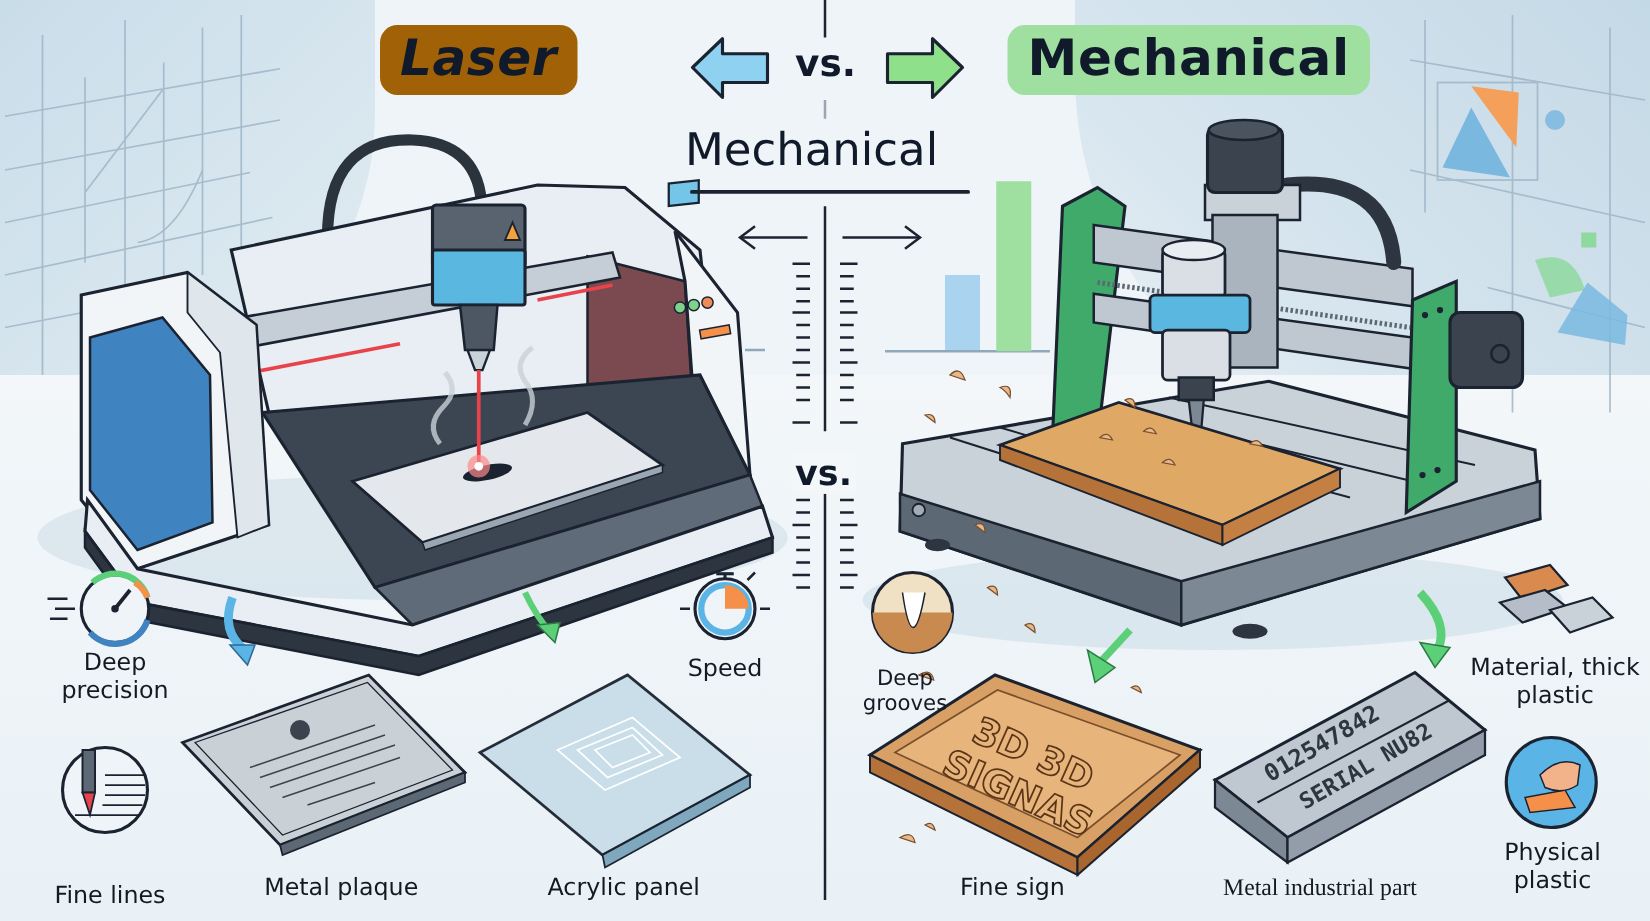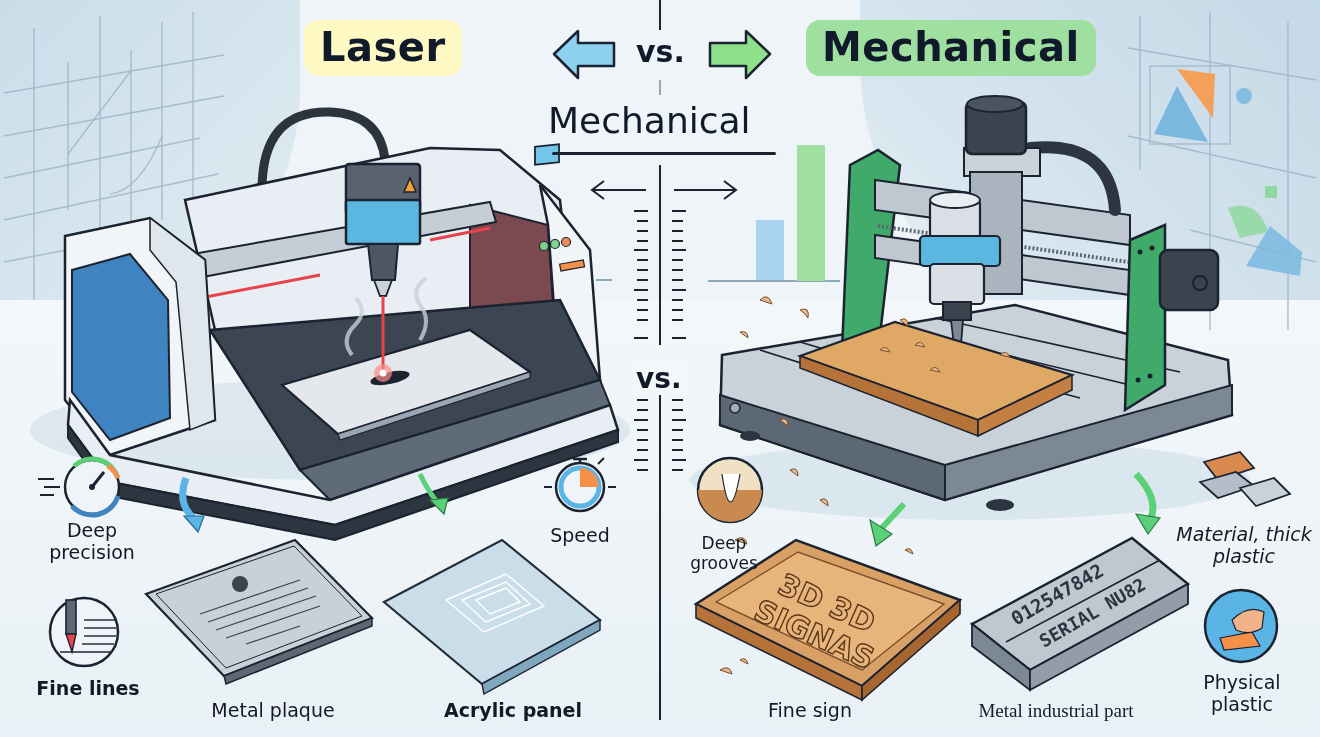--- a/index.html
+++ b/index.html
@@ -25,21 +25,21 @@
     position: absolute; left: 0; right: 0; top: 300px; bottom: 0;
     background: linear-gradient(180deg, #f3f7fa 0%, #e9f1f6 100%);
   }
   svg.layer { position: absolute; left: 0; top: 0; }
 
   .title-pill {
     position: absolute; font-weight: bold; font-size: 40px; letter-spacing: 0.5px;
     padding: 4px 16px 6px 16px; border-radius: 14px; color: #111a2a;
     font-family: "DejaVu Sans", sans-serif;
   }
-  .title-laser { left: 304px; top: 20px; background: #fef9c3; }
+  .title-laser { left: 304px; top: 20px; background: #a16207; font-style: italic; }
   .title-mech { left: 806px; top: 20px; background: #9fe0a0; }
   .vs-top {
     position: absolute; left: 636px; top: 34px; font-size: 30px; font-weight: bold; color: #111a2a;
   }
   .mech-sub {
     position: absolute; left: 548px; top: 100px; font-size: 36px; color: #111a2a;
     font-family: "DejaVu Sans", sans-serif;
   }
   .mech-sub-underline {
     position: absolute; left: 552px; top: 152px; width: 224px; height: 3px; background: #1b2230; border-radius: 2px;
@@ -47,28 +47,28 @@
   .vs-mid {
     position: absolute; left: 633px; top: 362px; font-size: 28px; font-weight: bold; color: #111a2a;
     background: #f3f7fa; padding: 0 3px;
   }
 
   .label {
     position: absolute; font-size: 19px; color: #141a24; text-align: center; line-height: 1.15;
     font-family: "DejaVu Sans", sans-serif;
   }
   .lbl-high { left: 36px; top: 520px; width: 112px; }
-  .lbl-fine { left: 28px; top: 678px; width: 120px; font-weight: bold; }
+  .lbl-fine { left: 28px; top: 706px; width: 120px; }
   .lbl-plaque { left: 198px; top: 700px; width: 150px; }
-  .lbl-acrylic { left: 433px; top: 700px; width: 160px; font-weight: bold; }
+  .lbl-acrylic { left: 419px; top: 700px; width: 160px; }
   .lbl-speed { left: 540px; top: 525px; width: 80px; }
   .lbl-deep { left: 682px; top: 534px; width: 84px; font-size: 17px; }
   .lbl-wood { left: 748px; top: 700px; width: 124px; }
   .lbl-metalpart { left: 950px; top: 700px; width: 212px; font-family: Liberation Serif, serif; }
-  .lbl-material { left: 1176px; top: 524px; width: 136px; font-style: italic; }
+  .lbl-material { left: 1176px; top: 524px; width: 136px; }
   .lbl-physical { left: 1186px; top: 672px; width: 112px; }
 </style>
 </head>
 <body>
 
 <div class="canvas">
   <div class="bg-left"></div>
   <div class="bg-right"></div>
   <div class="floor"></div>
 

